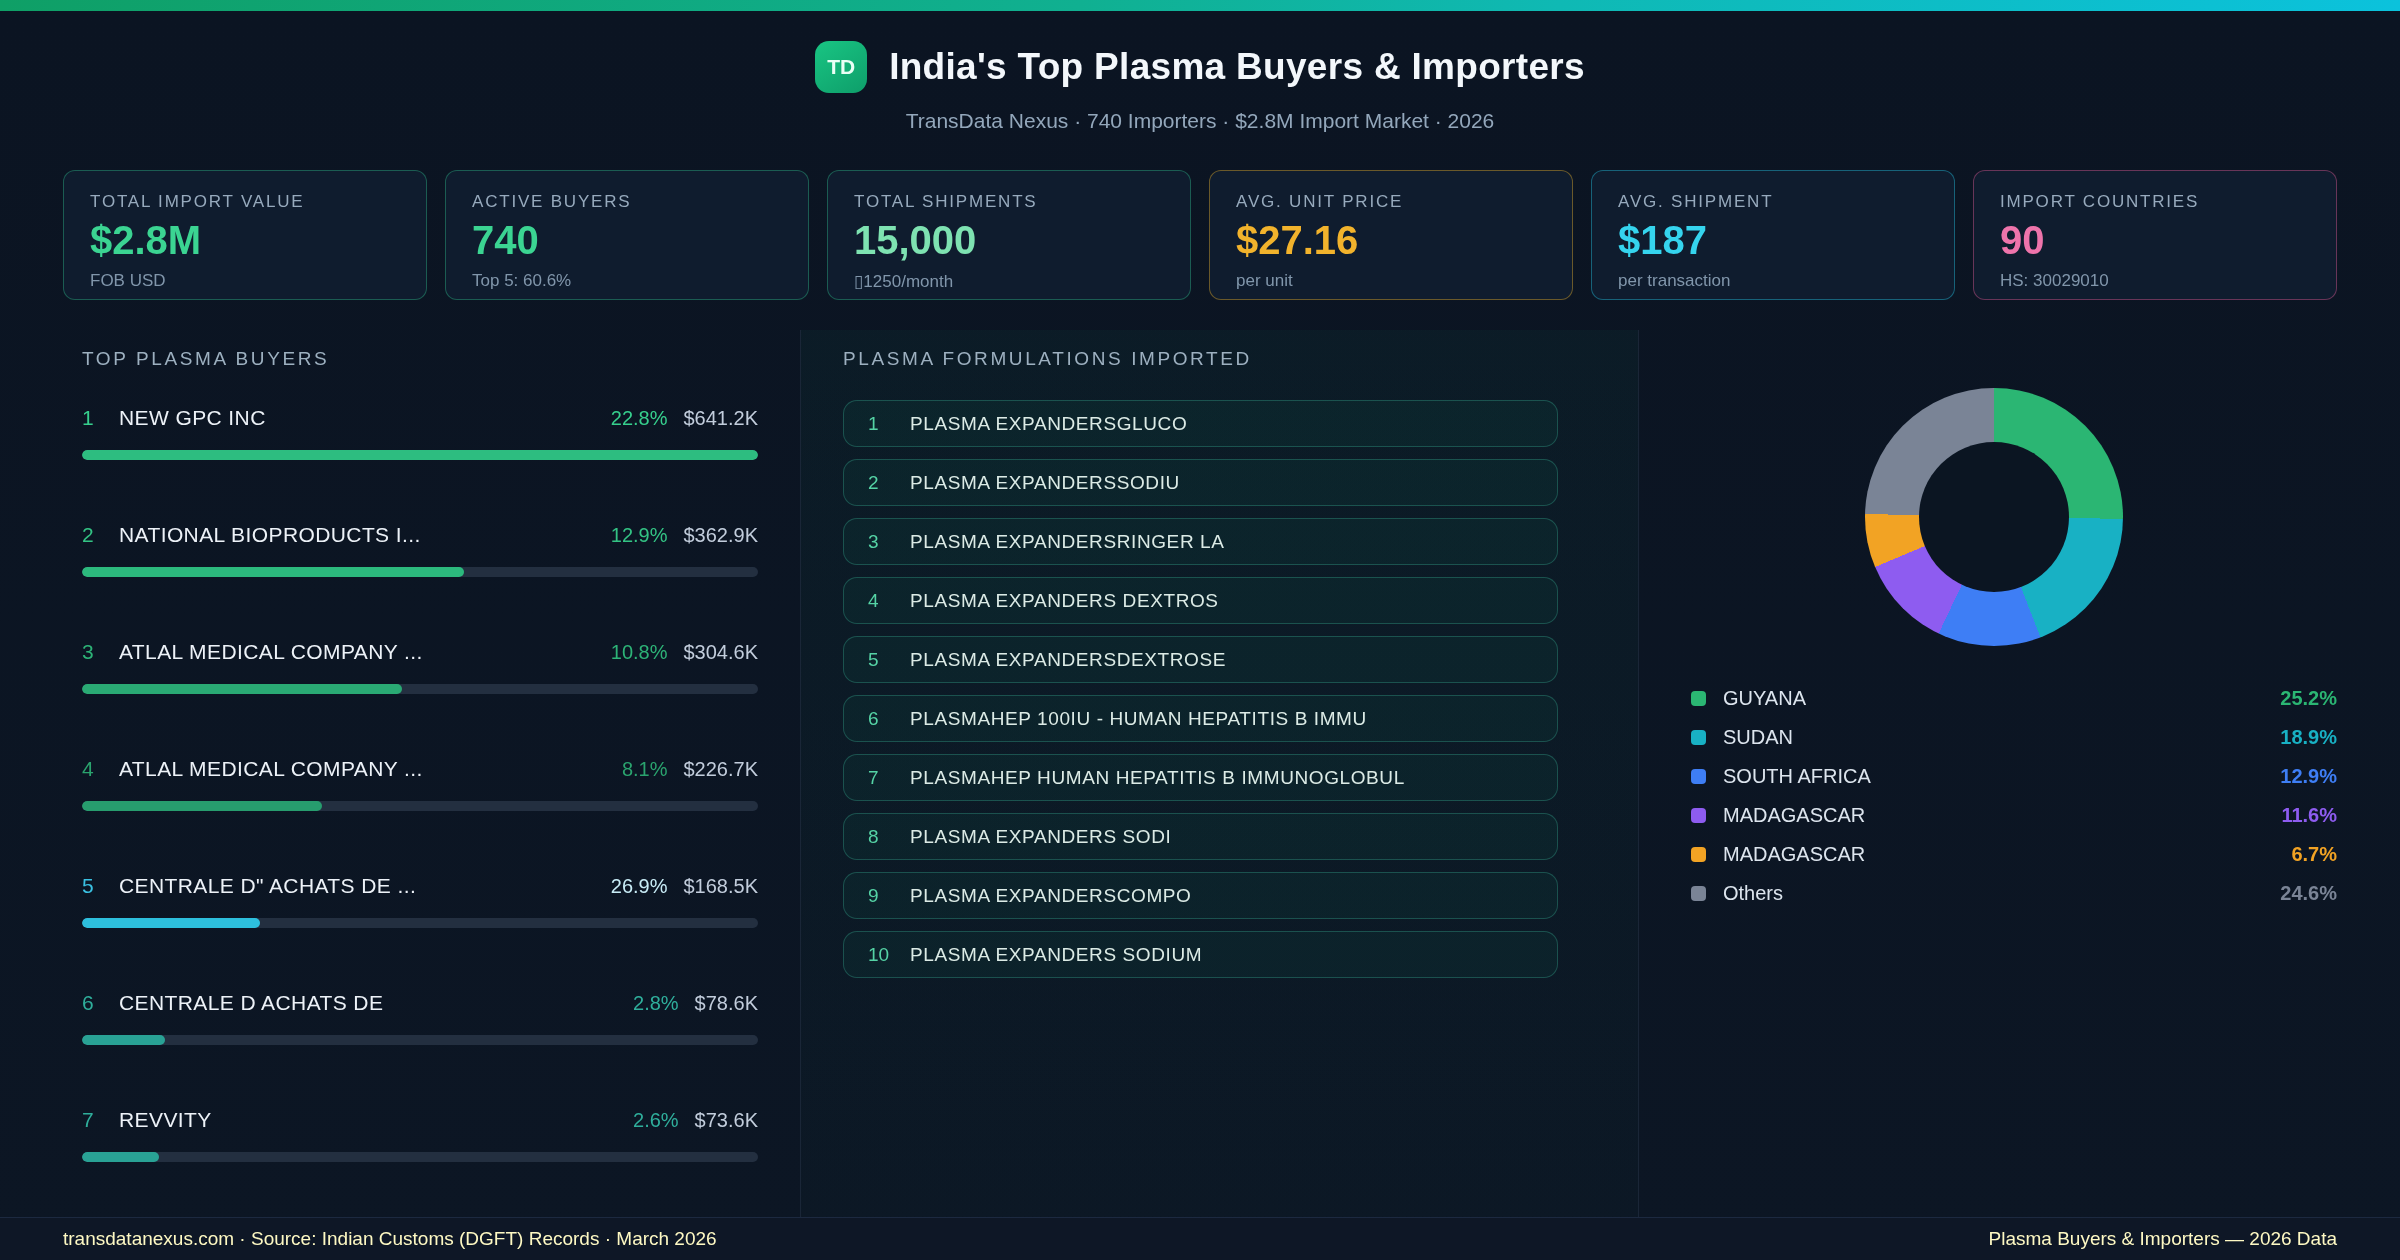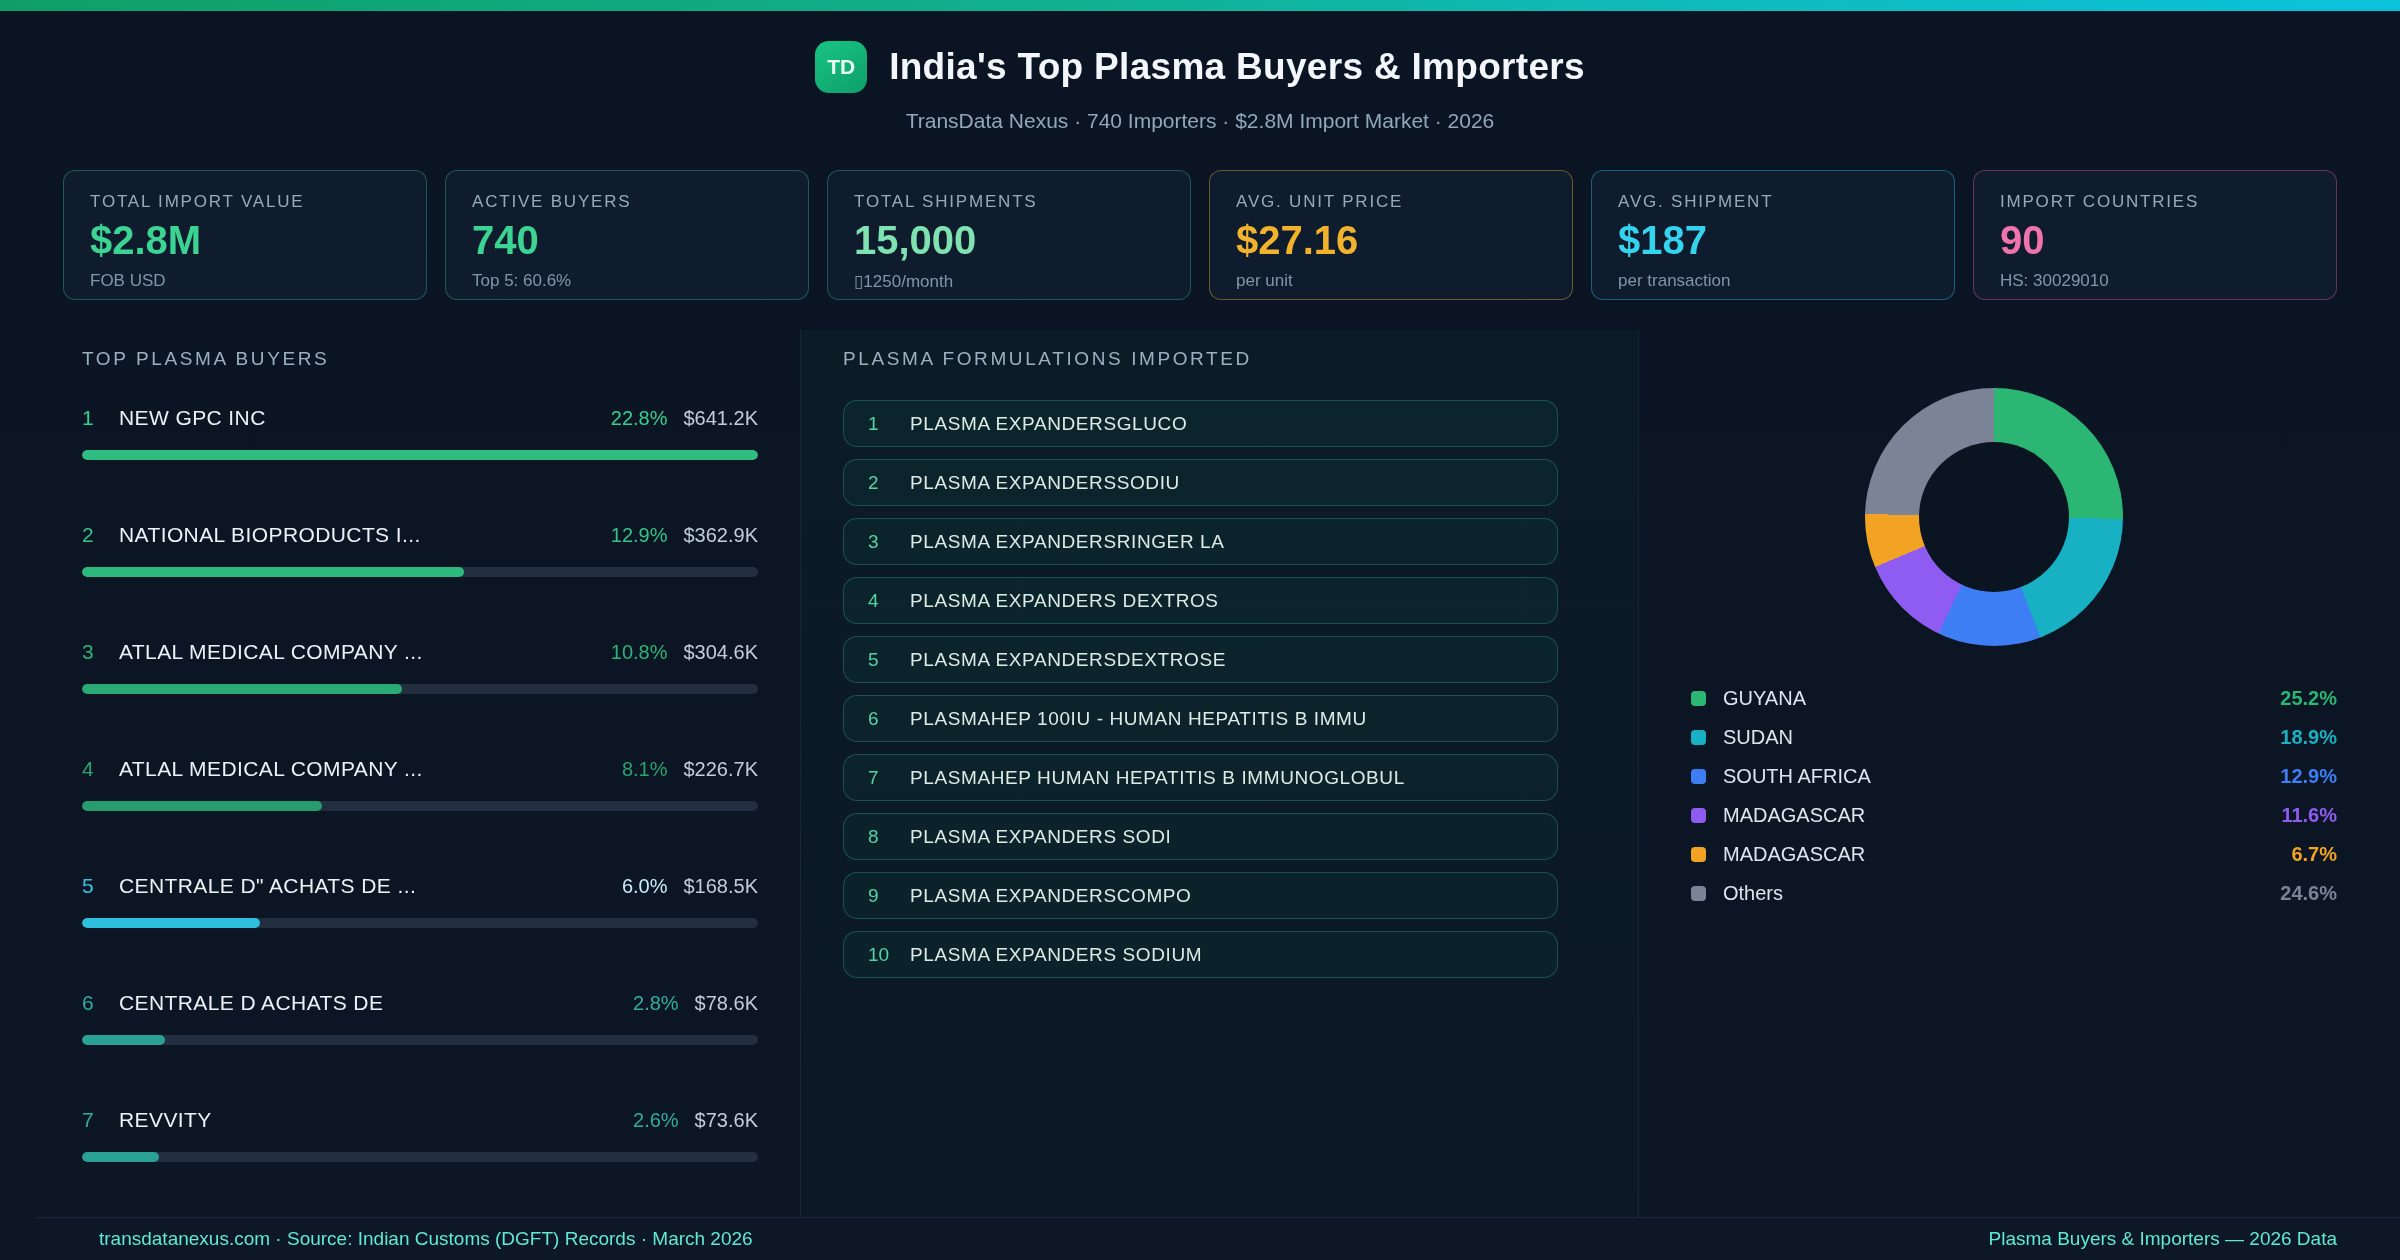--- a/index.html
+++ b/index.html
@@ -37,21 +37,21 @@
   .prank{min-width:34px;color:#55d3a5;font-size:19px;}
   .plabel{color:#dcebe6;font-size:19px;letter-spacing:.6px;margin-left:8px;}
   .donut-wrap{margin-top:40px;display:flex;justify-content:center;}
   .donut{width:258px;height:258px;border-radius:50%;position:relative;}
   .hole{position:absolute;inset:54px;border-radius:50%;background:#0b1522;}
   .legend{margin-top:33px;margin-left:40px;}
   .lrow{height:39px;display:flex;align-items:center;}
   .sw{width:15px;height:15px;border-radius:4px;}
   .llabel{margin-left:17px;font-size:20px;color:#dde5ee;}
   .lval{margin-left:auto;font-size:20px;font-weight:600;}
-  .footer{margin-top:auto;height:43px;box-sizing:border-box;background:#0e1726;border-top:1px solid #1c2940;display:flex;align-items:center;justify-content:space-between;padding:0 63px;font-size:19px;color:#5eead4;margin-left:36px;}
+  .footer{margin-top:auto;height:43px;box-sizing:border-box;background:#0e1726;border-top:1px solid #1c2940;display:flex;align-items:center;justify-content:space-between;padding:0 63px;font-size:19px;color:#fef9c3;}
 </style>
 </head>
 <body>
 
 <div class="page">
   <div class="topbar"></div>
 
   <div class="header">
     <div class="title-row">
       <div class="logo">TD</div>
@@ -149,21 +149,21 @@
           <div class="track">
               <div class="fill" style="background: rgb(39, 157, 110); width: 35.53%;"></div>
             </div>
         </div>
 
         <div class="buyer">
           <div class="brow">
             <span class="rank" style="color: rgb(58, 193, 226);">5</span>
             <span class="bname">CENTRALE D" ACHATS DE ...</span>
             <span class="spacer"></span>
-            <span class="bpct" style="color: rgb(200, 236, 246);">6.0%</span>
+            <span class="bpct" style="color: rgb(200, 236, 246);">26.9%</span>
             <span class="bval">$168.5K</span>
           </div>
           <div class="track">
               <div class="fill" style="background: rgb(45, 191, 221); width: 26.32%;"></div>
             </div>
         </div>
 
         <div class="buyer">
           <div class="brow">
             <span class="rank" style="color: rgb(47, 174, 155);">6</span>

